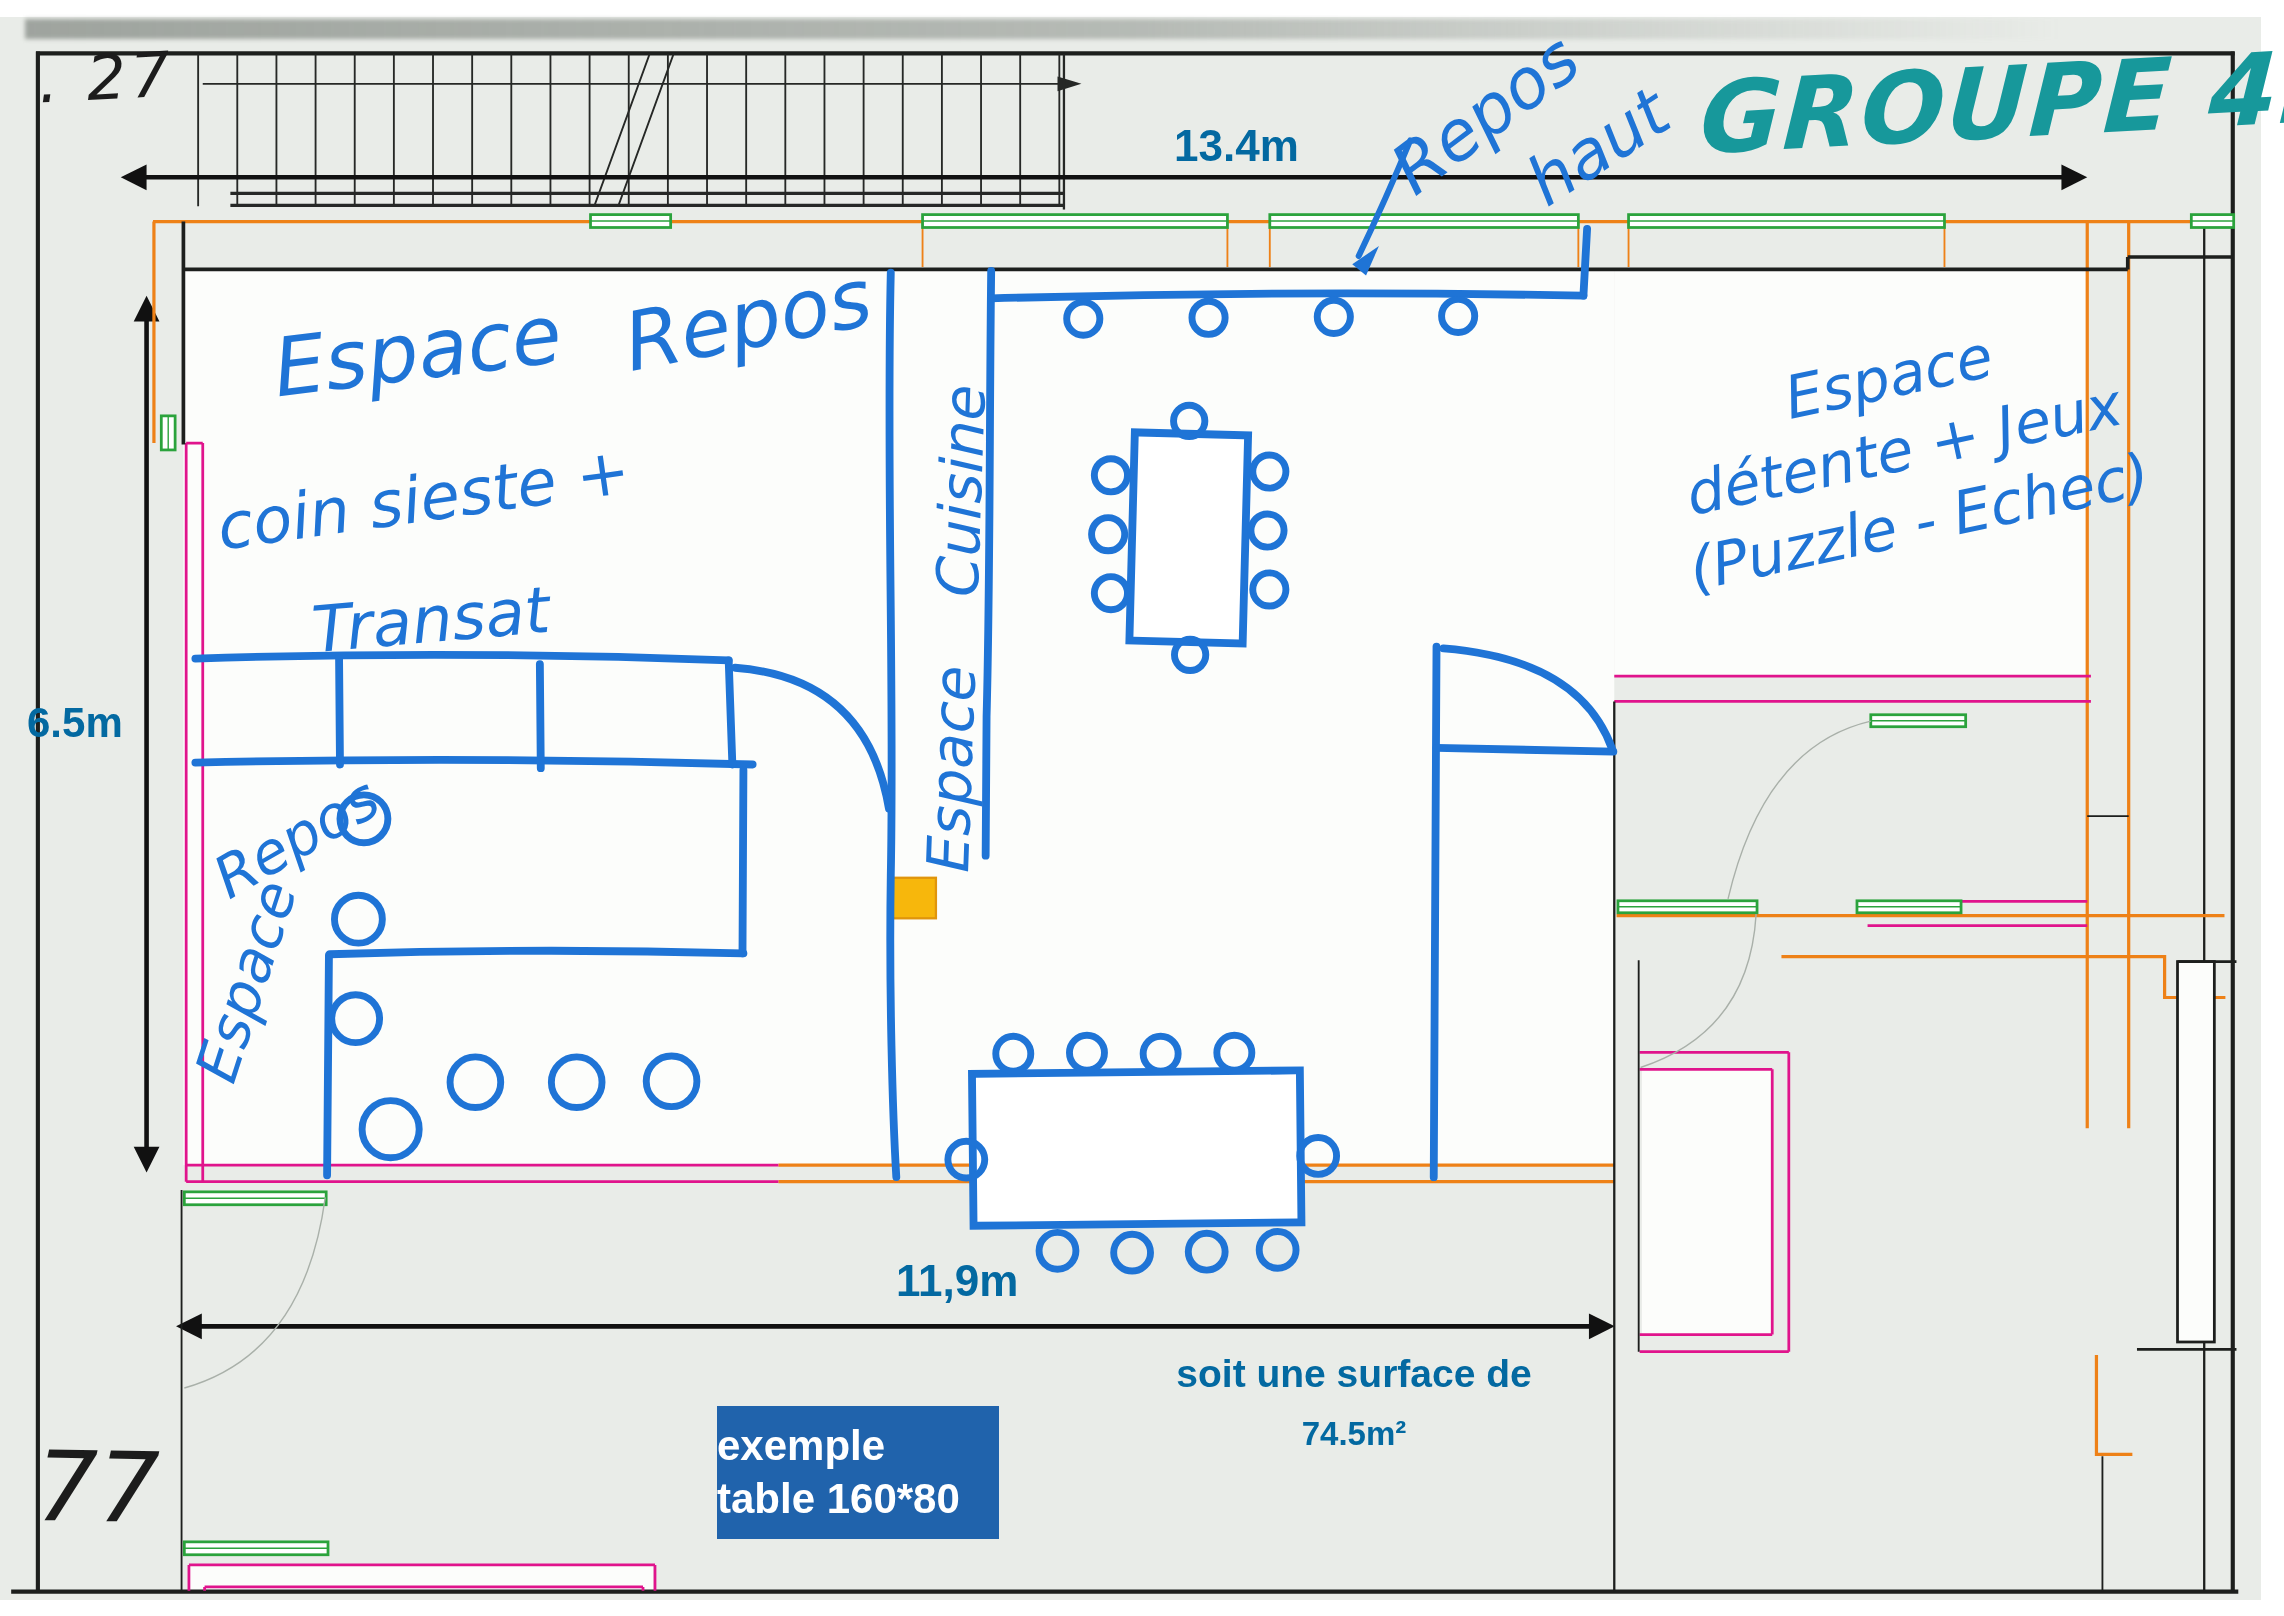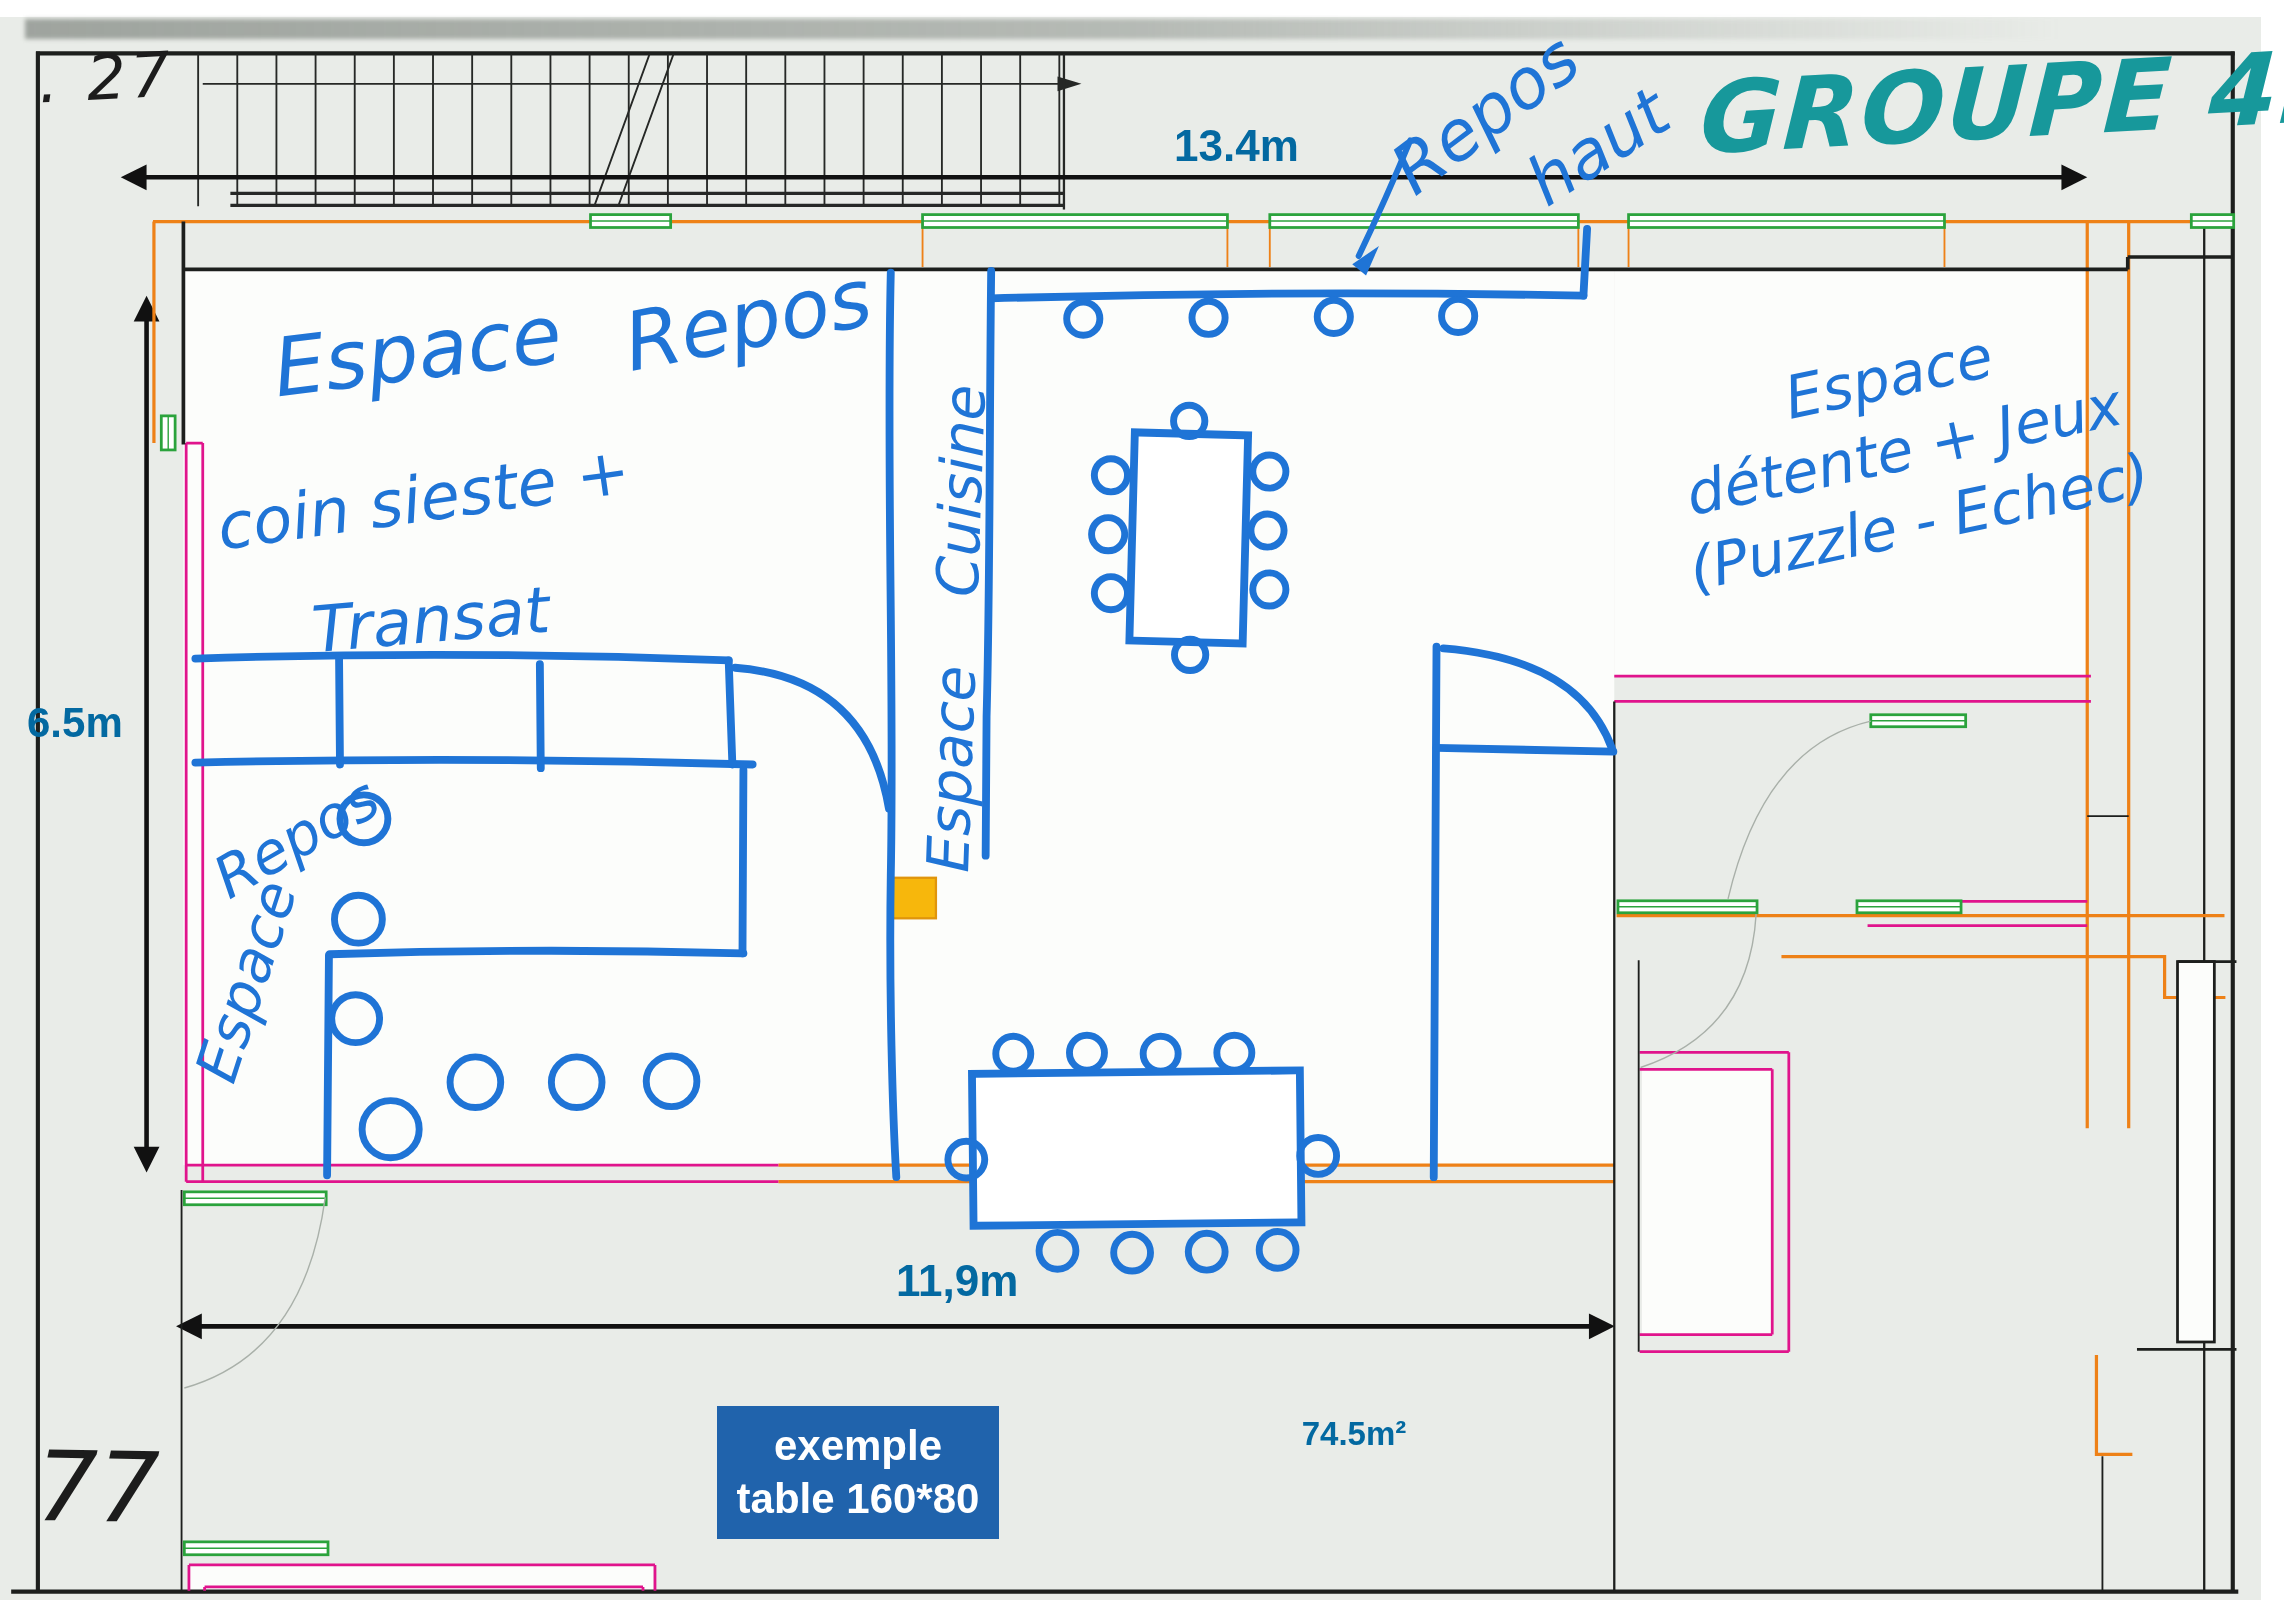--- a/index.html
+++ b/index.html
@@ -7,21 +7,21 @@
         font-family:"Liberation Sans",sans-serif;}
   .abs{position:absolute;}
   .scanbg{left:0;top:16.6px;width:2261px;height:1583px;background:#e9ece8;}
   .streak{left:25px;top:19.3px;width:2036px;height:19.3px;
           background:linear-gradient(to right,rgba(140,146,140,.8),rgba(140,146,140,.55) 55%,rgba(140,146,140,0));
           filter:blur(2.3px);}
   .dim{font-weight:bold;color:#0369a1;white-space:nowrap;}
   .marker{color:#1f74d6;font-style:italic;white-space:nowrap;font-family:"DejaVu Sans",sans-serif;}
   .hand{color:#1c1c1c;font-style:italic;white-space:nowrap;font-family:"DejaVu Sans",sans-serif;}
   .teal{color:#17989b;}
-  .legendbox{background:#2063ac;color:#ffffff;text-align:center;font-weight:bold;
+  .legendbox{background:#2063ac;color:#ffffff;text-align:left;font-weight:bold;
              display:flex;flex-direction:column;justify-content:center;gap:4.6px;}
   svg{position:absolute;left:0;top:0;}
   .ctr{text-align:center;}
 </style>
 </head>
 <body>
 
 <div class="page">
 
   <div class="abs scanbg"></div>
@@ -198,20 +198,21 @@
   <div class="abs marker ctr" style="left:1667px;top:339px;width:474px;font-size:59px;line-height:1.25;transform:rotate(-12deg);">
     <div>Espace</div>
     <div>détente + Jeux</div>
     <div>(Puzzle - Echec)</div>
   </div>
 
   <div class="abs dim" style="left:27px;top:699px;font-size:42px;">6.5m</div>
 
   <div class="abs dim" style="left:896px;top:1256px;font-size:44px;">11,9m</div>
 
+  <div class="abs dim ctr" style="left:1110px;top:1352px;width:488px;font-size:39px;">soit une surface de</div>
   <div class="abs dim ctr" style="left:1110px;top:1415px;width:488px;font-size:33px;">74.5m²</div>
 
   <div class="abs legendbox" style="left:717px;top:1406px;width:282px;height:133px;font-size:42px;">
     <div>exemple</div>
     <div>table 160*80</div>
   </div>
 
   <div class="abs hand" style="left:36px;top:1431px;font-size:97px;transform:rotate(1deg);">77</div>
 
 </div>

